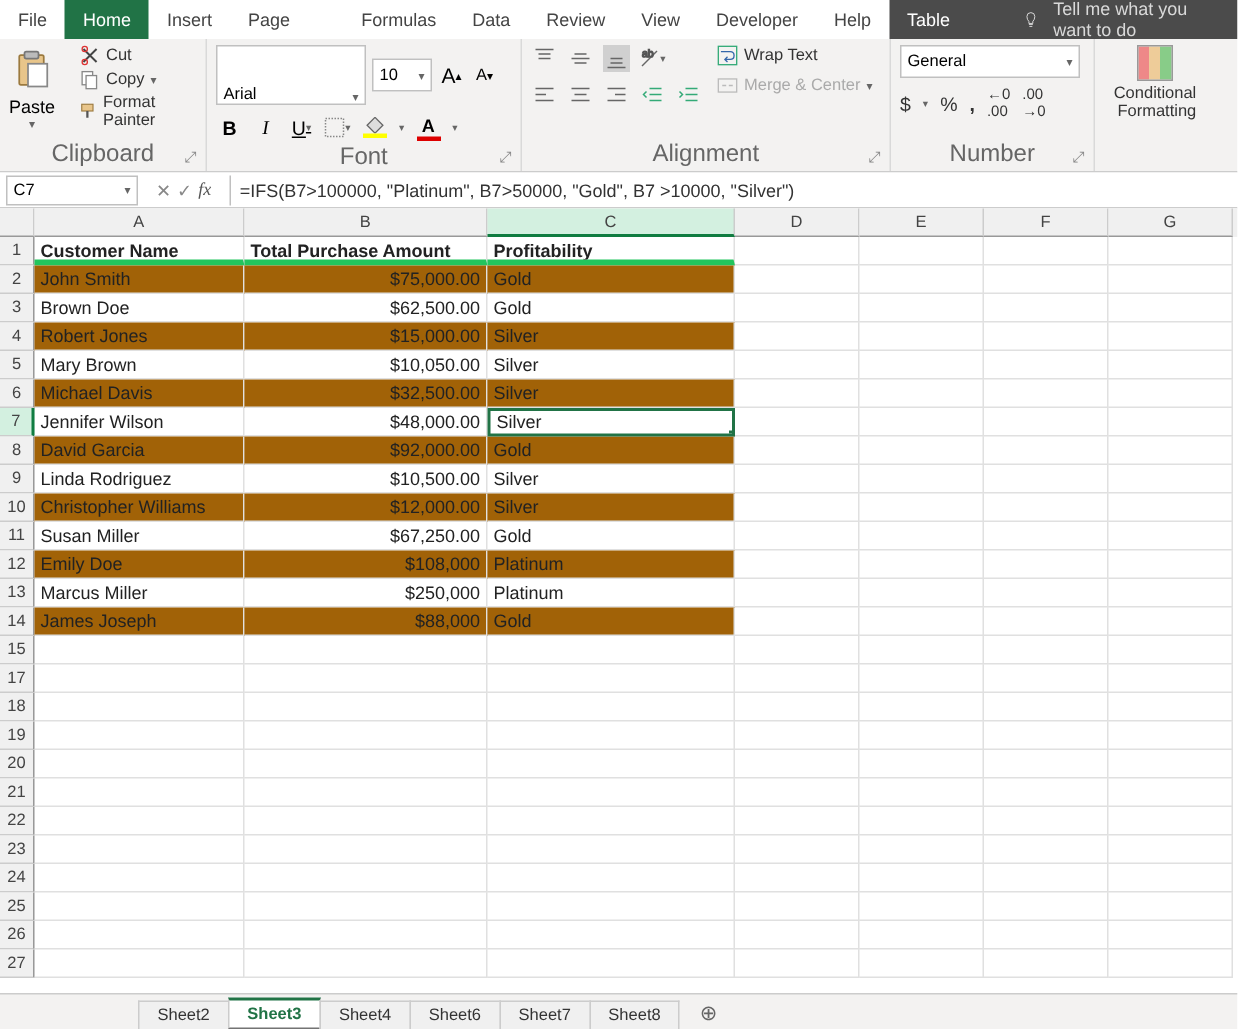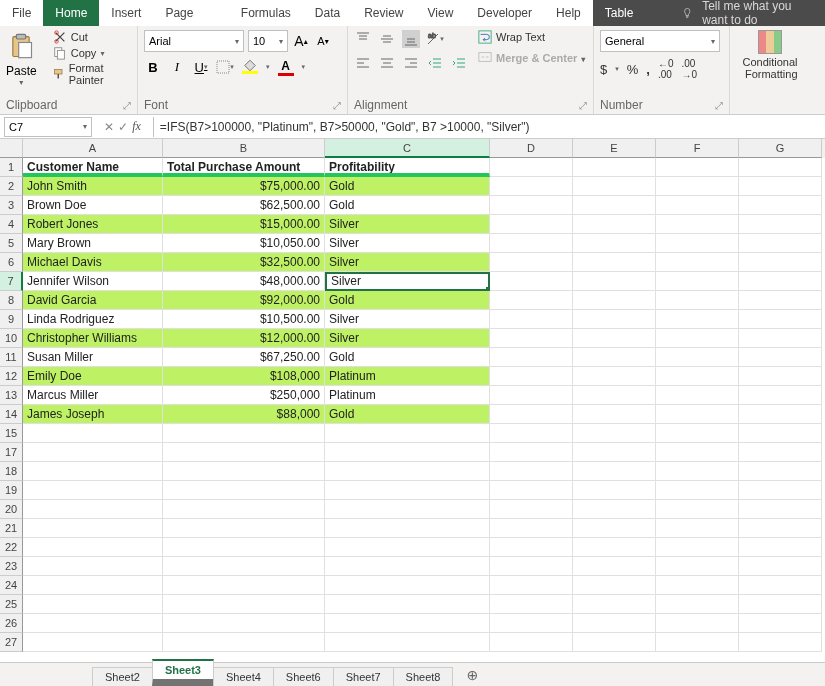--- a/index.html
+++ b/index.html
@@ -62,23 +62,23 @@
       height: 89px;
     }
     .ribbon-group {
       display: flex;
       flex-direction: column;
       border-right: 1px solid #d9d9d9;
       position: relative;
       padding: 4px 6px 0 6px;
     }
     .ribbon-group-label {
-      font-size: 12px;
+      font-size: 16px;
       color: #666;
-      text-align: left;
+      text-align: center;
       padding: 2px 0;
       margin-top: auto;
     }
     .ribbon-group-body {
       display: flex;
       flex: 1;
       align-items: flex-start;
     }
     .clipboard-main {
       display: flex;
@@ -109,27 +109,27 @@
       width: 14px;
       height: 14px;
     }
     .font-top {
       display: flex;
       gap: 4px;
       align-items: center;
     }
     .font-select {
       width: 100px;
-      height: 22px;
+      height: 40px;
       border: 1px solid #c0c0c0;
       font-size: 11px;
       padding: 0 4px;
       background: #fff;
       display: flex;
-      align-items: center;
+      align-items: flex-end;
       justify-content: space-between;
     }
     .size-select {
       width: 40px;
       height: 22px;
       border: 1px solid #c0c0c0;
       font-size: 11px;
       padding: 0 4px;
       background: #fff;
       display: flex;
@@ -193,26 +193,25 @@
     .wrap-btn {
       display: flex;
       align-items: center;
       gap: 4px;
       font-size: 11px;
       color: #333;
       cursor: pointer;
     }
     .merge-btn {
       display: flex;
-      align-items: flex-end;
+      align-items: center;
       gap: 4px;
       font-size: 11px;
       color: #aaa;
       cursor: pointer;
-      font-weight: bold;
     }
     .number-group-body {
       display: flex;
       flex-direction: column;
       gap: 6px;
     }
     .number-select {
       width: 120px;
       height: 22px;
       border: 1px solid #c0c0c0;
@@ -359,21 +358,21 @@
       border-bottom: 1px solid #e0e0e0;
       font-size: 12px;
       padding: 0 4px;
       line-height: 18px;
       color: #222;
       overflow: hidden;
       white-space: nowrap;
     }
     .cell.bold { font-weight: bold; }
     .cell.num { text-align: right; }
-    .cell.stripe { background: #bef264; }
+    .cell.stripe { background: #a16207; }
     .cell.selected {
       border: 2px solid #217346;
       line-height: 15px;
       position: relative;
     }
     .cell.selected::after {
       content: '';
       position: absolute;
       right: -3px;
       bottom: -3px;
@@ -408,21 +407,21 @@
       background: #f0f0f0;
       font-size: 11px;
       color: #333;
       cursor: pointer;
       margin-right: -1px;
     }
     .sheet-tab.active {
       background: #fff;
       color: #217346;
       font-weight: 600;
-      border-bottom: 7px solid #737373;
+      border-bottom: 1px solid #737373;
       border-top: 2px solid #217346;
     }
     .add-sheet {
       width: 20px;
       text-align: center;
       font-size: 14px;
       color: #666;
       cursor: pointer;
       margin-left: 10px;
       padding-bottom: 3px;

